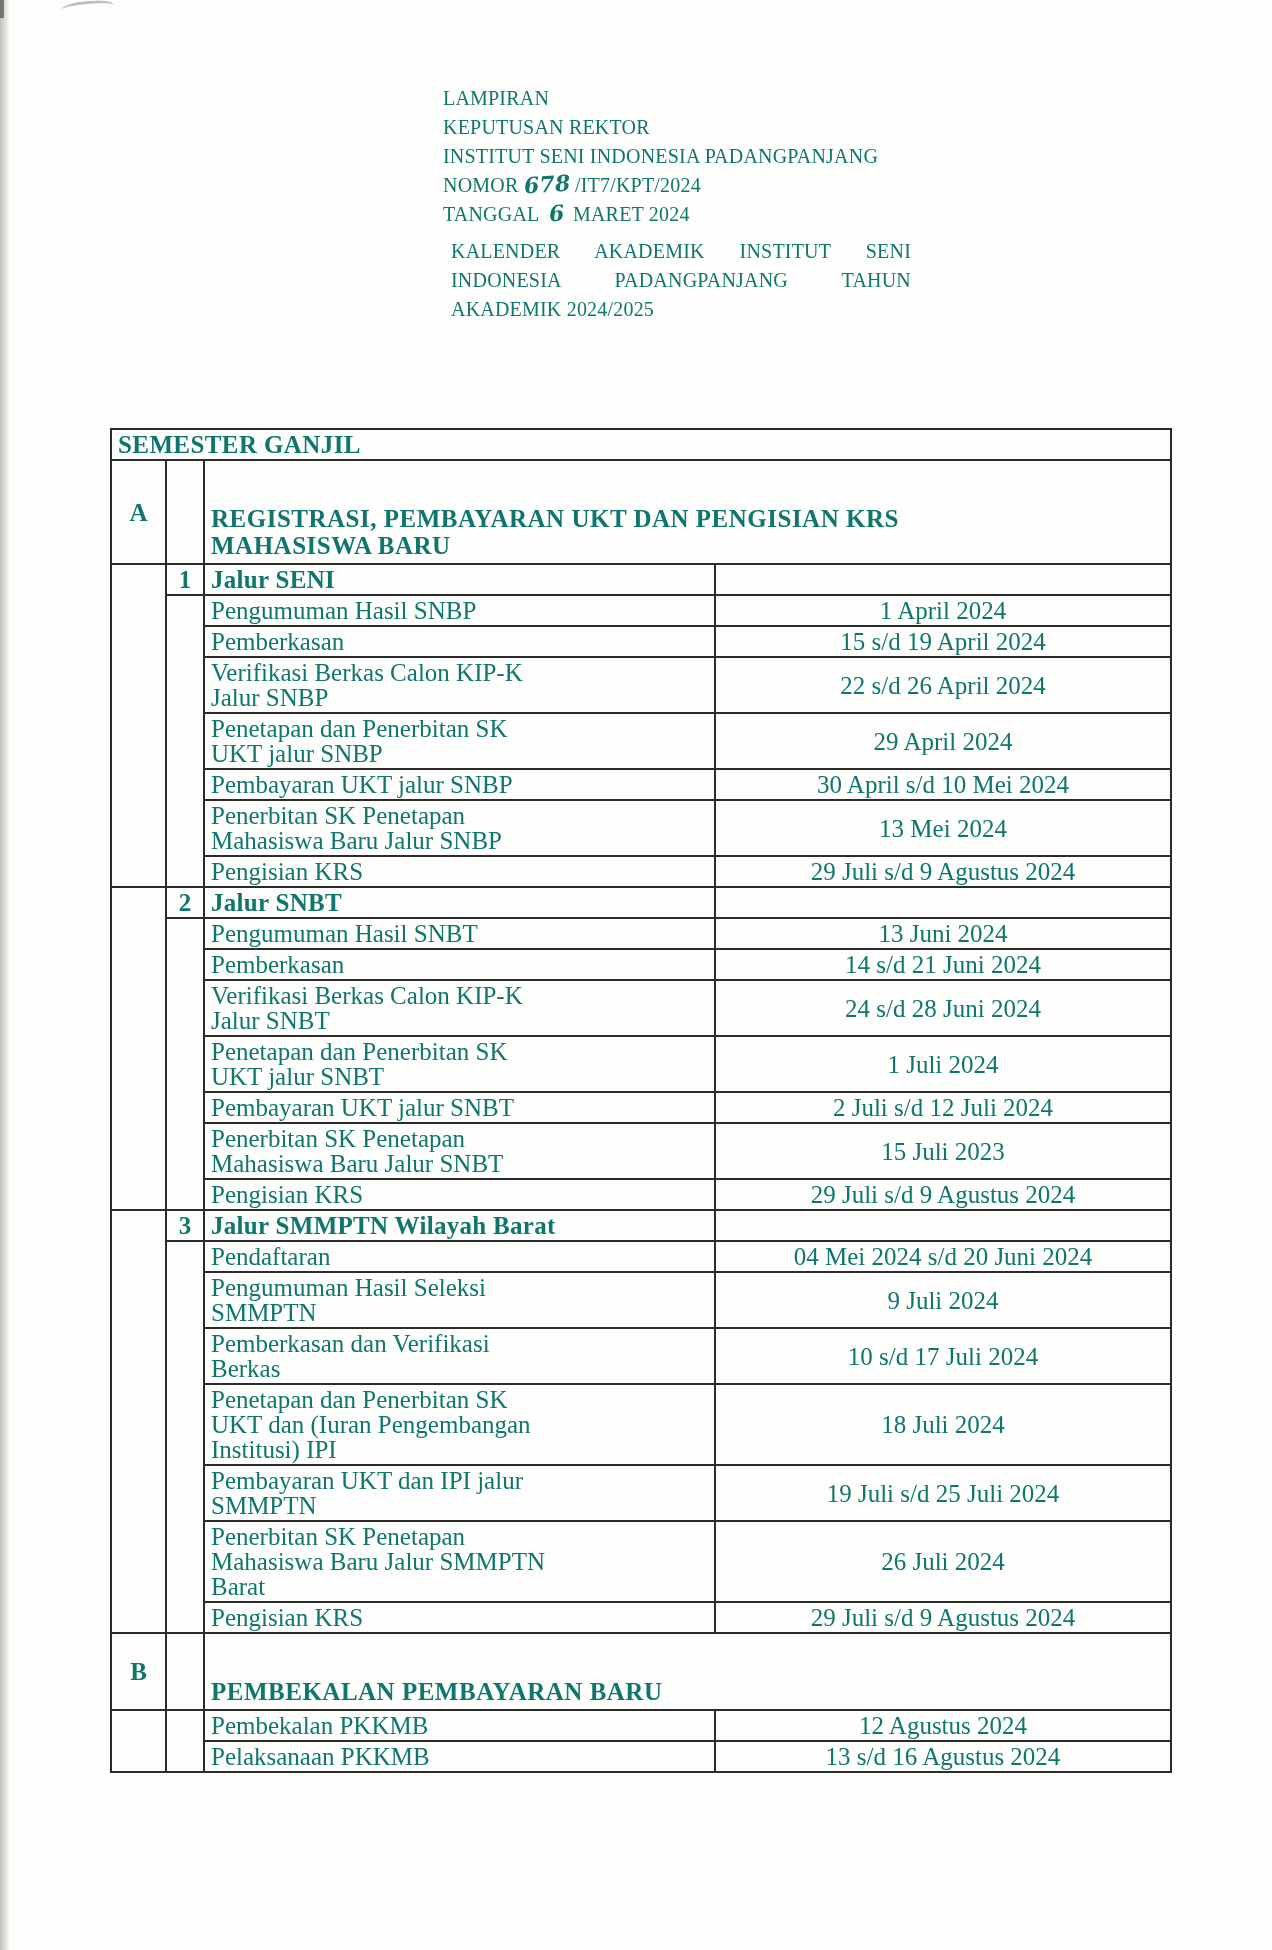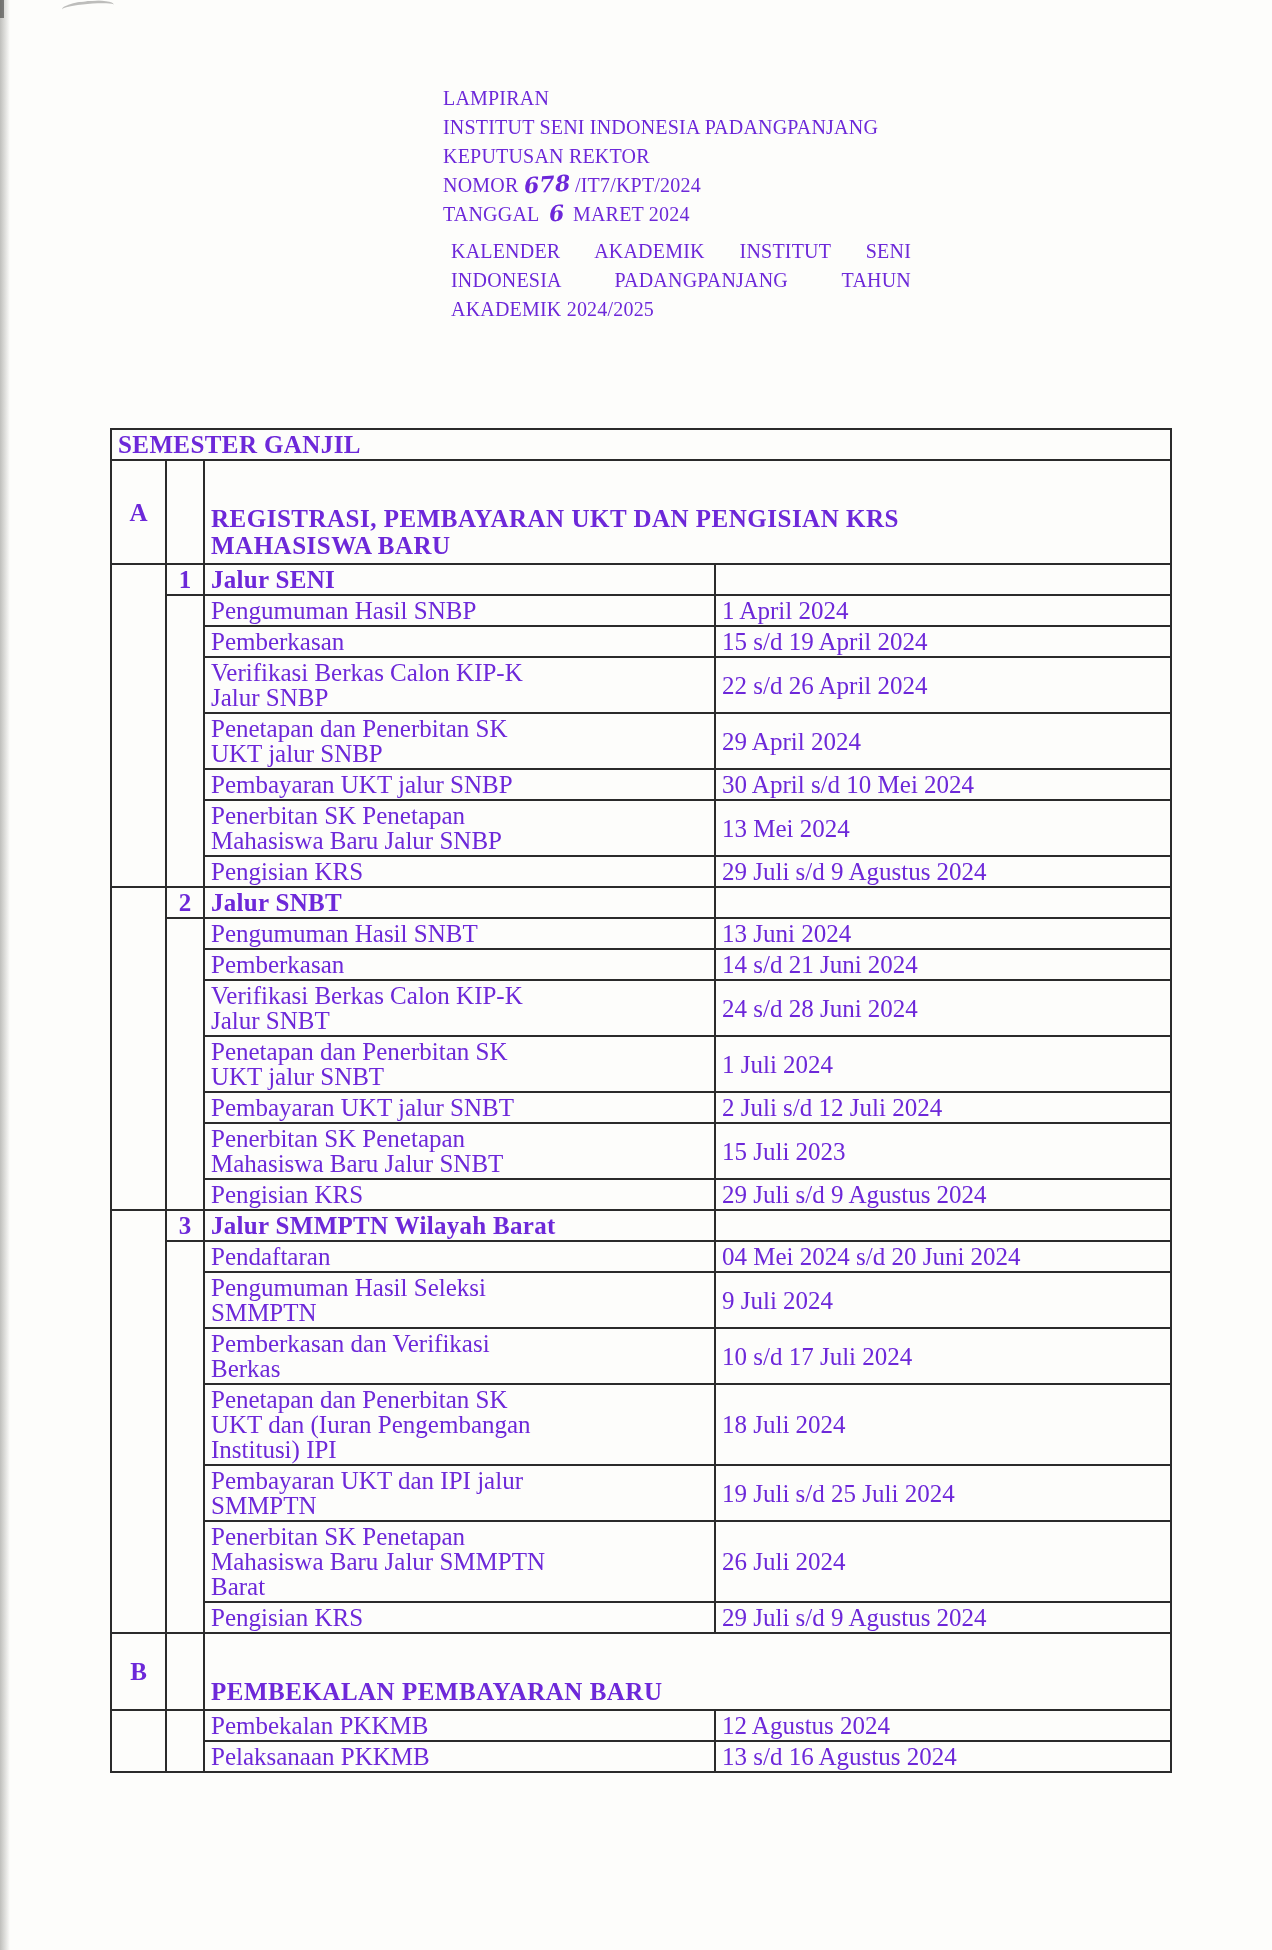--- a/index.html
+++ b/index.html
@@ -2,21 +2,21 @@
 <html><head>
 <meta charset="utf-8">
 <style>
   html, body { margin: 0; padding: 0; background: #ffffff; }
   .page {
     position: relative;
     width: 1272px;
     height: 1950px;
     background: #fdfdfb;
     font-family: "Liberation Serif", "DejaVu Serif", serif;
-    color: #6d28d9;
+    color: #0f766e;
     overflow: hidden;
   }
   
   .edge-left {
     position: absolute; left: 0; top: 0; width: 10px; height: 100%;
     background: linear-gradient(to right, rgba(140,140,136,0.55), rgba(255,255,255,0));
     pointer-events: none;
   }
   .corner-smudge {
     position: absolute; left: 62px; top: 1px; width: 52px; height: 9px;
@@ -67,21 +67,21 @@
     vertical-align: middle;
     overflow: hidden;
   }
   .title-row td {
     font-weight: bold;
     letter-spacing: 0.4px;
     padding: 4px 8px;
   }
   .c-letter { text-align: center; font-weight: bold; }
   .c-num    { text-align: center; font-weight: bold; }
-  .c-date   { padding-left: 11px; }
+  .c-date   { padding-left: 11px; text-align: center; }
   .act-wrap { max-width: 335px; }
   .group-title { font-weight: bold; letter-spacing: 0.3px; }
   .heading-wrap {
     width: 745px;
     font-weight: bold;
     letter-spacing: 0.5px;
     line-height: 27px;
     padding: 2px 0;
     margin-top: 40px;
   }
@@ -90,22 +90,22 @@
 <body>
 
 <div class="page">
 
   <div class="edge-left"></div>
   <div class="edge-dot"></div>
   <div class="corner-smudge"></div>
 
   <div class="header-block">
     <div class="h-line">LAMPIRAN</div>
+    <div class="h-line">KEPUTUSAN REKTOR</div>
     <div class="h-line">INSTITUT SENI INDONESIA PADANGPANJANG</div>
-    <div class="h-line">KEPUTUSAN REKTOR</div>
     <div class="h-line"><span>NOMOR</span><span class="hw">678</span><span>/IT7/KPT/2024</span></div>
     <div class="h-line"><span>TANGGAL</span><span class="hw hw-day">6</span><span>MARET 2024</span></div>
     <p class="subject">KALENDER AKADEMIK INSTITUT SENI INDONESIA PADANGPANJANG TAHUN AKADEMIK 2024/2025</p>
   </div>
 
   <table class="cal">
     <colgroup>
       <col style="width:55px">
         <col style="width:38px">
         <col style="width:511px">

